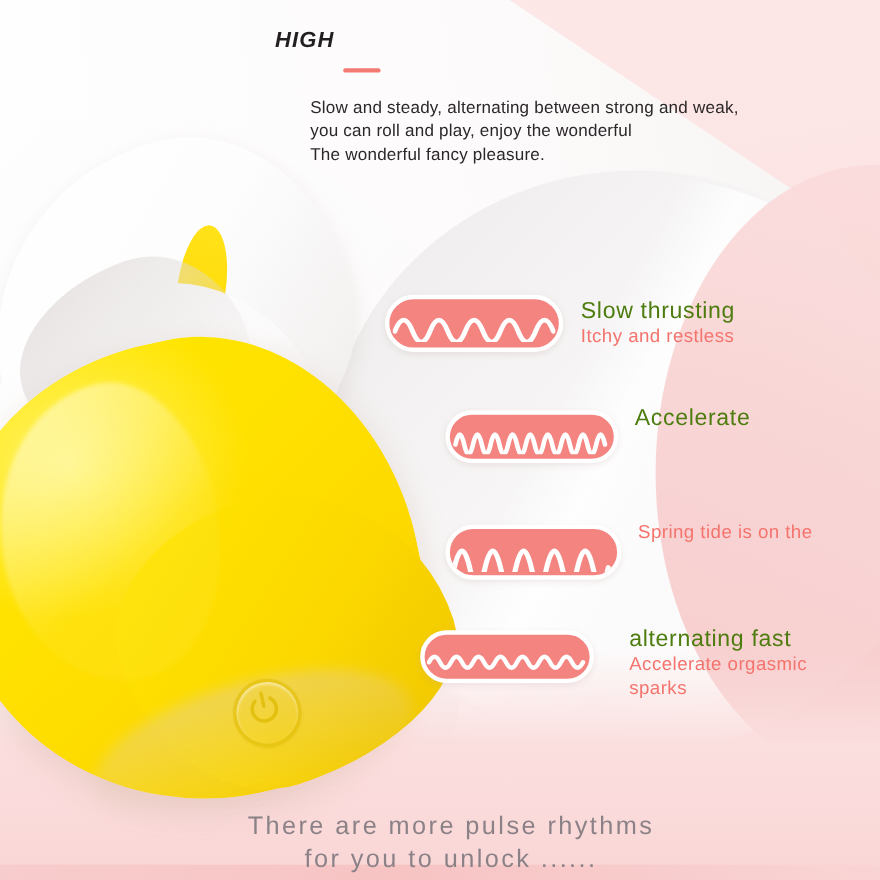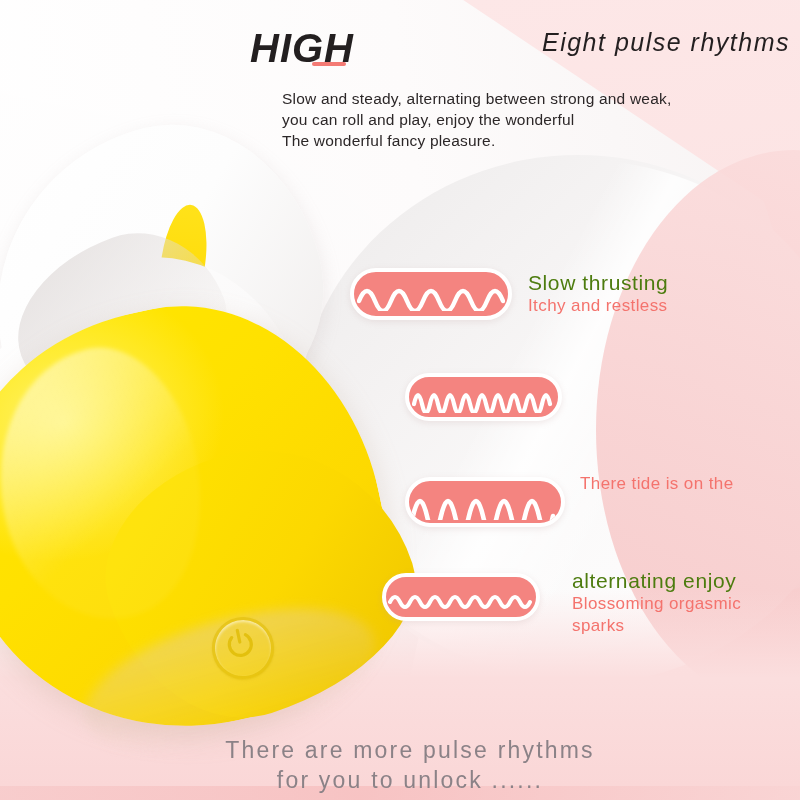--- a/index.html
+++ b/index.html
@@ -219,21 +219,21 @@
     position: absolute;
     left: 250px;
     top: 26px;
     width: 540px;
     height: 44px;
   }
   .high-word {
     position: absolute;
     left: 0;
     top: 0;
-    font-size: 40px;
+    font-size: 20px;
     font-weight: bold;
     font-style: italic;
     letter-spacing: 1px;
     color: #231f20;
   }
   .high-underline {
     position: absolute;
     left: 62px;
     top: 36px;
     width: 34px;
@@ -343,21 +343,20 @@
       <svg width="28" height="30" viewBox="0 0 28 30">
         <path d="M7 8 A11 11 0 1 0 21 8" fill="none" stroke="rgba(222,186,0,0.75)" stroke-width="3.2" stroke-linecap="round"></path>
         <line x1="14" y1="2" x2="14" y2="14" stroke="rgba(222,186,0,0.75)" stroke-width="3.2" stroke-linecap="round"></line>
       </svg>
     </div>
   </div>
 
   <div class="head-row">
     <div class="high-word">HIGH</div>
     <div class="high-underline"></div>
-    <div class="head-title">Eight pulse rhythms</div>
   </div>
 
   <div class="desc">
     <div>Slow and steady, alternating between strong and weak,</div>
     <div>you can roll and play, enjoy the wonderful</div>
     <div>The wonderful fancy pleasure.</div>
   </div>
 
   <div class="feature" style="left:350px; top:268px; width:440px; height:80px;">
     <div class="pill" style="width:162px; height:52px;">
@@ -373,46 +372,47 @@
     </div>
   </div>
 
   <div class="feature" style="left:405px; top:373px; width:395px; height:80px;">
     <div class="pill" style="width:157px; height:48px;">
       <svg width="144" height="32" viewBox="0 0 144 32" preserveAspectRatio="none">
         <path d="M2 23 Q6 5 10 23 T18 23 T26 23 T34 23 T42 23 T50 23 T58 23 T66 23 T74 23 T82 23 T90 23 T98 23 T106 23 T114 23 T122 23 T130 23 T138 23" fill="none" stroke="#ffffff" stroke-width="4.2" stroke-linecap="round"></path>
       </svg>
     </div>
     <div class="ftext" style="left:172px; top:-6px;">
+      <div class="ftitle">Accelerate</div>
     </div>
   </div>
 
   <div class="feature" style="left:405px; top:477px; width:395px; height:80px;">
     <div class="pill" style="width:160px; height:50px;">
       <svg width="148" height="36" viewBox="0 0 148 36" preserveAspectRatio="none">
         <path d="M2 32 Q9 2 16 32 T30 32 T44 32 T58 32 T72 32 T86 32 T100 32 T114 32 T128 32 T142 32" fill="none" stroke="#ffffff" stroke-width="4.6" stroke-linecap="round"></path>
       </svg>
     </div>
     <div class="ftext" style="left:175px; top:-4px;">
       <div class="fsub">
-        <div>There tide is on the</div>
+        <div>Spring tide is on the</div>
       </div>
     </div>
   </div>
 
   <div class="feature" style="left:382px; top:573px; width:420px; height:90px;">
     <div class="pill" style="width:158px; height:48px;">
       <svg width="146" height="26" viewBox="0 0 146 26" preserveAspectRatio="none">
         <path d="M2 18 Q7 8 12 18 T22 18 T32 18 T42 18 T52 18 T62 18 T72 18 T82 18 T92 18 T102 18 T112 18 T122 18 T132 18 T142 18" fill="none" stroke="#ffffff" stroke-width="4" stroke-linecap="round"></path>
       </svg>
     </div>
     <div class="ftext" style="left:190px; top:-5px;">
-      <div class="ftitle">alternating enjoy</div>
+      <div class="ftitle">alternating fast</div>
       <div class="fsub">
-        <div>Blossoming orgasmic</div>
+        <div>Accelerate orgasmic</div>
         <div>sparks</div>
       </div>
     </div>
   </div>
 
   <div class="footer">
     <div>There are more pulse rhythms</div>
     <div>for you to unlock ......</div>
   </div>
 

